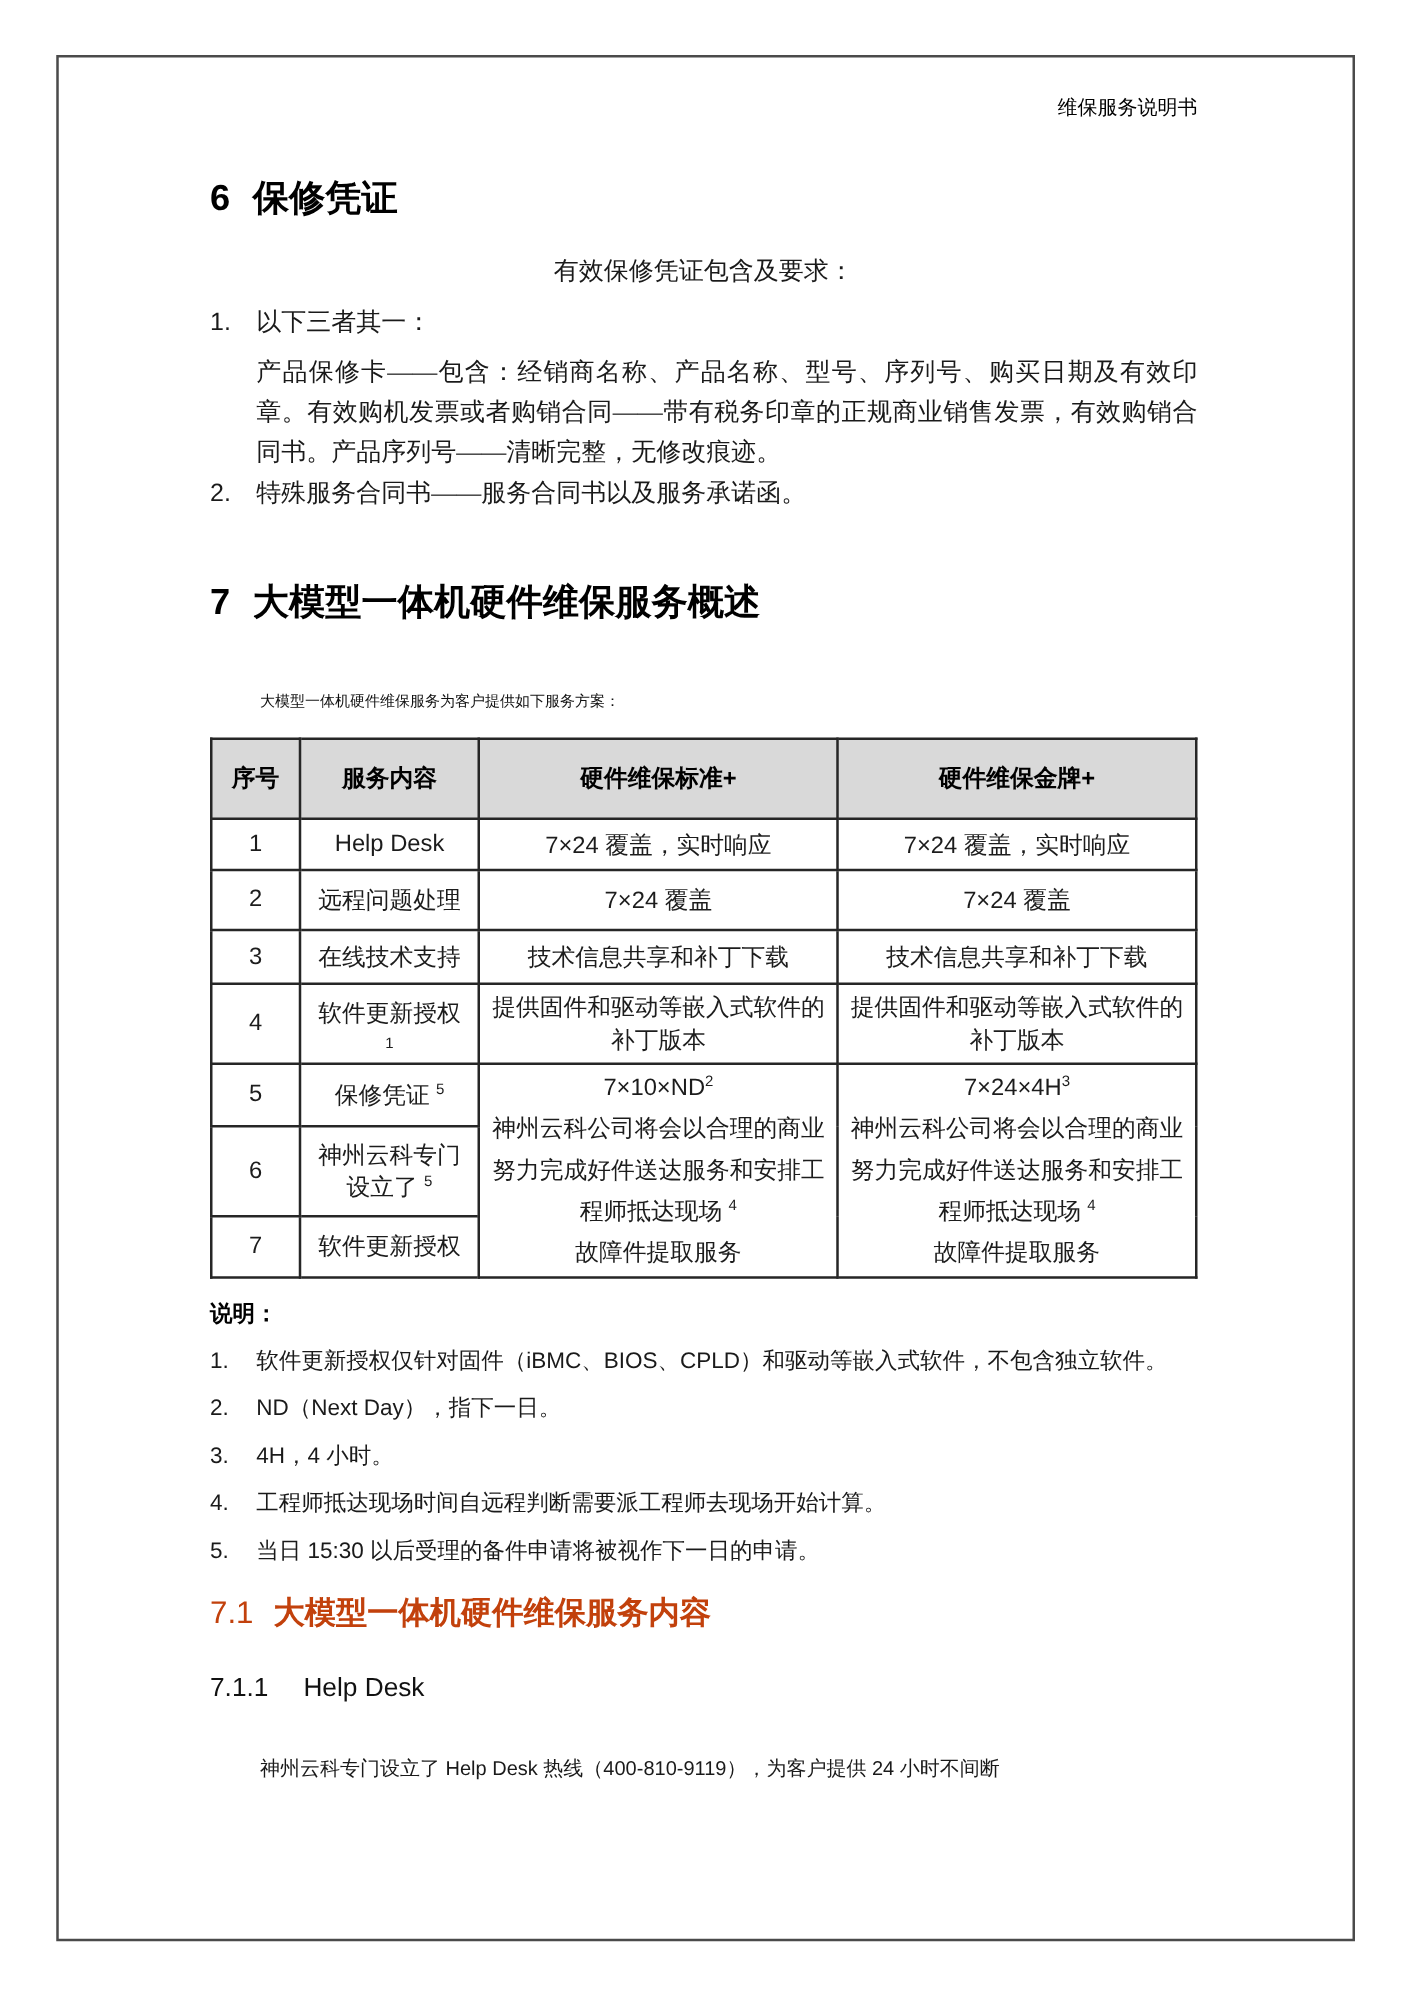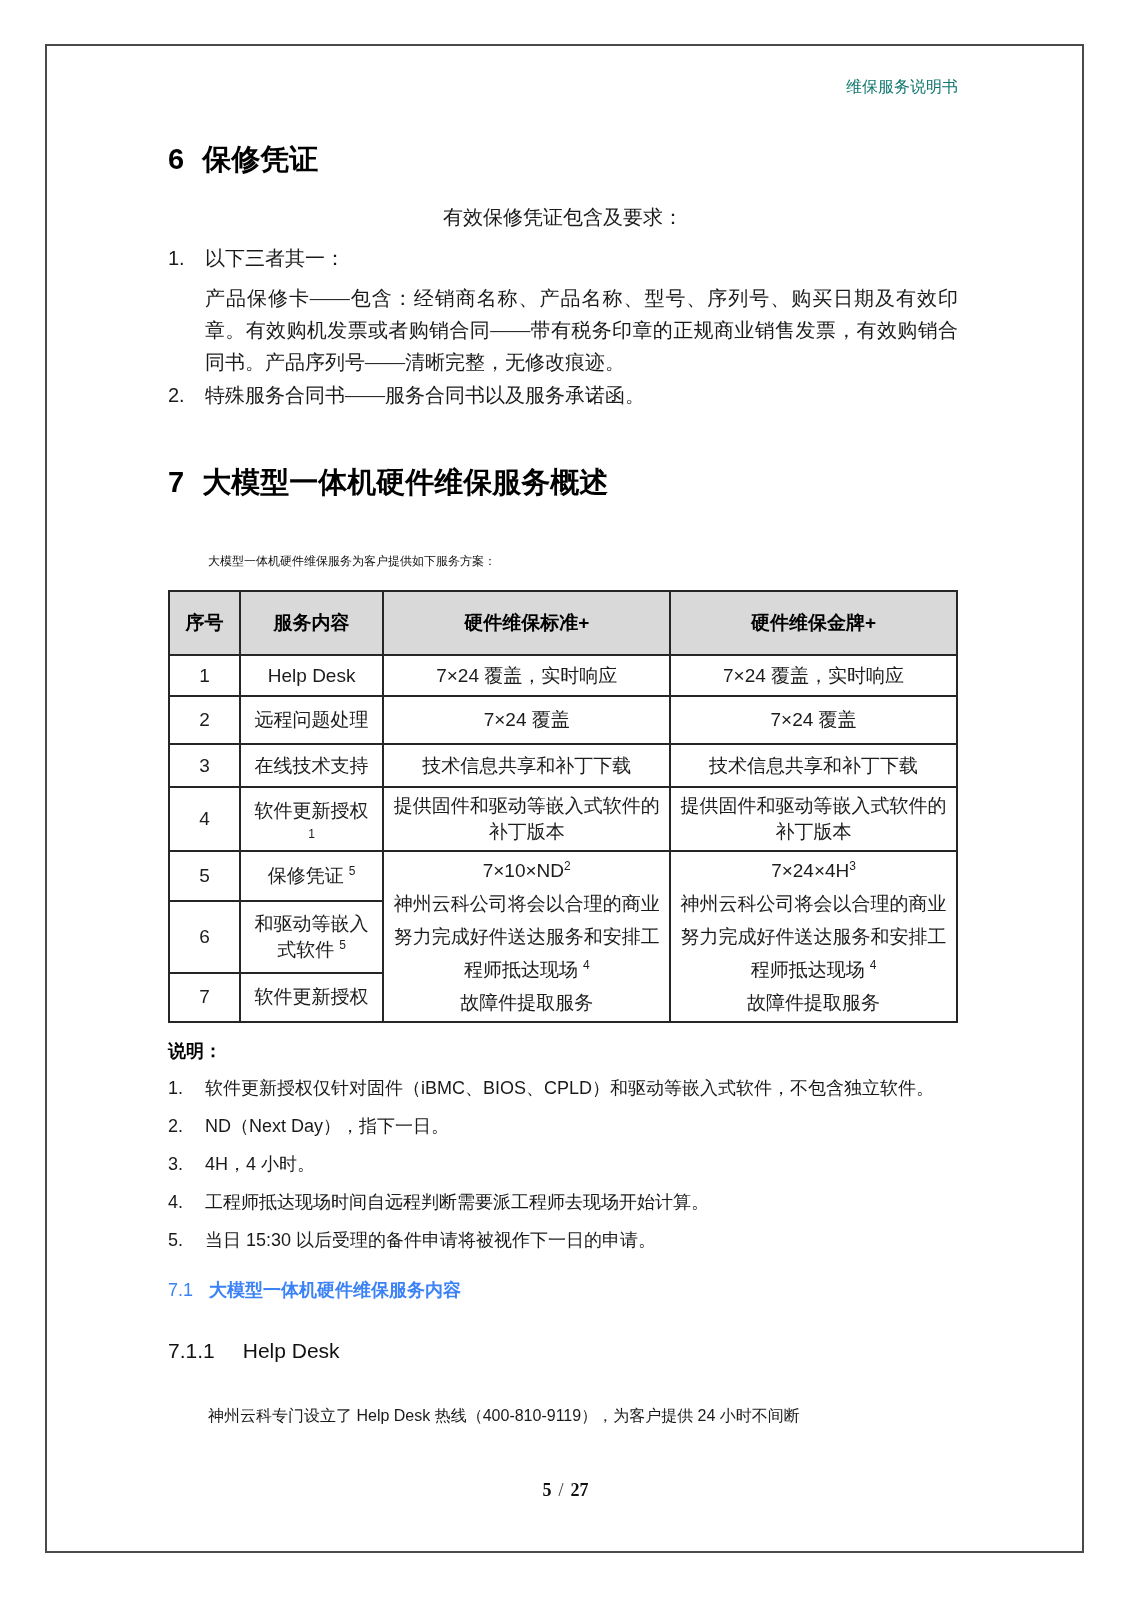--- a/index.html
+++ b/index.html
@@ -19,21 +19,21 @@
   }
   .content{
     position:absolute;
     left:168px;top:0;
     width:790px;
   }
   .doc-header{
     margin-top:76px;
     text-align:right;
     font-family:"Liberation Serif","DejaVu Serif",serif;
-    font-size:16px;line-height:22px;color:#0f766e;
+    font-size:16px;line-height:22px;color:#000000;
   }
   .h1{
     display:flex;align-items:baseline;
     font-weight:bold;font-size:29px;line-height:38px;color:#000;
   }
   .h1 .hnum{margin-right:18px;font-weight:bold;}
   .h1.sec6{margin-top:42px;}
   .h1.sec7{margin-top:52px;line-height:40px;}
   .serif-block{
     font-family:"Liberation Serif","DejaVu Serif",serif;
@@ -83,21 +83,21 @@
   .sup-block{display:block;font-size:12px;line-height:13px;margin-top:4px;text-align:center;}
   .sup-gap{margin-left:5px;}
   td.merged{vertical-align:middle;padding:4px 6px;}
   .m-line{line-height:33px;text-align:center;}
   .notes-label{margin-top:16px;font-weight:bold;font-size:18px;line-height:24px;color:#000;}
   .note{display:flex;margin-top:12px;font-size:18px;line-height:26px;color:#1a1a1a;}
   .note .num{width:37px;flex:none;}
   .h2{
     margin-top:20px;
     display:flex;align-items:baseline;
-    font-size:18px;line-height:34px;font-weight:bold;color:#3b82f6;
+    font-size:25px;line-height:34px;font-weight:bold;color:#c2410c;
   }
   .h2 .hnum{margin-right:16px;font-weight:normal;}
   .h3{
     margin-top:30px;
     display:flex;align-items:baseline;
     font-size:21px;line-height:28px;font-weight:normal;color:#111;
   }
   .h3 .hnum{margin-right:28px;}
   .body-para{margin-top:36px;font-size:16px;line-height:30px;text-indent:40px;color:#1a1a1a;}
   .footer{
@@ -199,21 +199,21 @@
         </td>
         <td class="merged" rowspan="3">
           <div class="m-line"><span>7×24×4H</span><sup>3</sup></div>
           <div class="m-line"><span>神州云科公司将会以合理的商业努力完成好件送达服务和安排工程师抵达现场</span><sup class="sup-gap">4</sup></div>
           <div class="m-line">故障件提取服务</div>
         </td>
       </tr>
       <tr class="r6">
         <td class="no">6</td>
         <td>
-          <span>和驱动等嵌入式软件</span><sup class="sup-gap">5</sup>
+          <span>神州云科专门设立了</span><sup class="sup-gap">5</sup>
         </td>
       </tr>
       <tr class="r7">
         <td class="no">7</td>
         <td>软件更新授权</td>
       </tr>
     </tbody>
       </table>
 
     <div class="notes-label">说明：</div>
@@ -246,16 +246,13 @@
 
     <div class="h3">
       <span class="hnum">7.1.1</span>
       <span>Help Desk</span>
     </div>
 
     <div class="body-para">神州云科专门设立了 Help Desk 热线（400-810-9119），为客户提供 24 小时不间断</div>
 
   </div>
 
-  <div class="footer">
-    <span class="pg">5</span><span class="sep">/</span><span class="pg">27</span>
-  </div>
 </div>
 
 </body></html>

